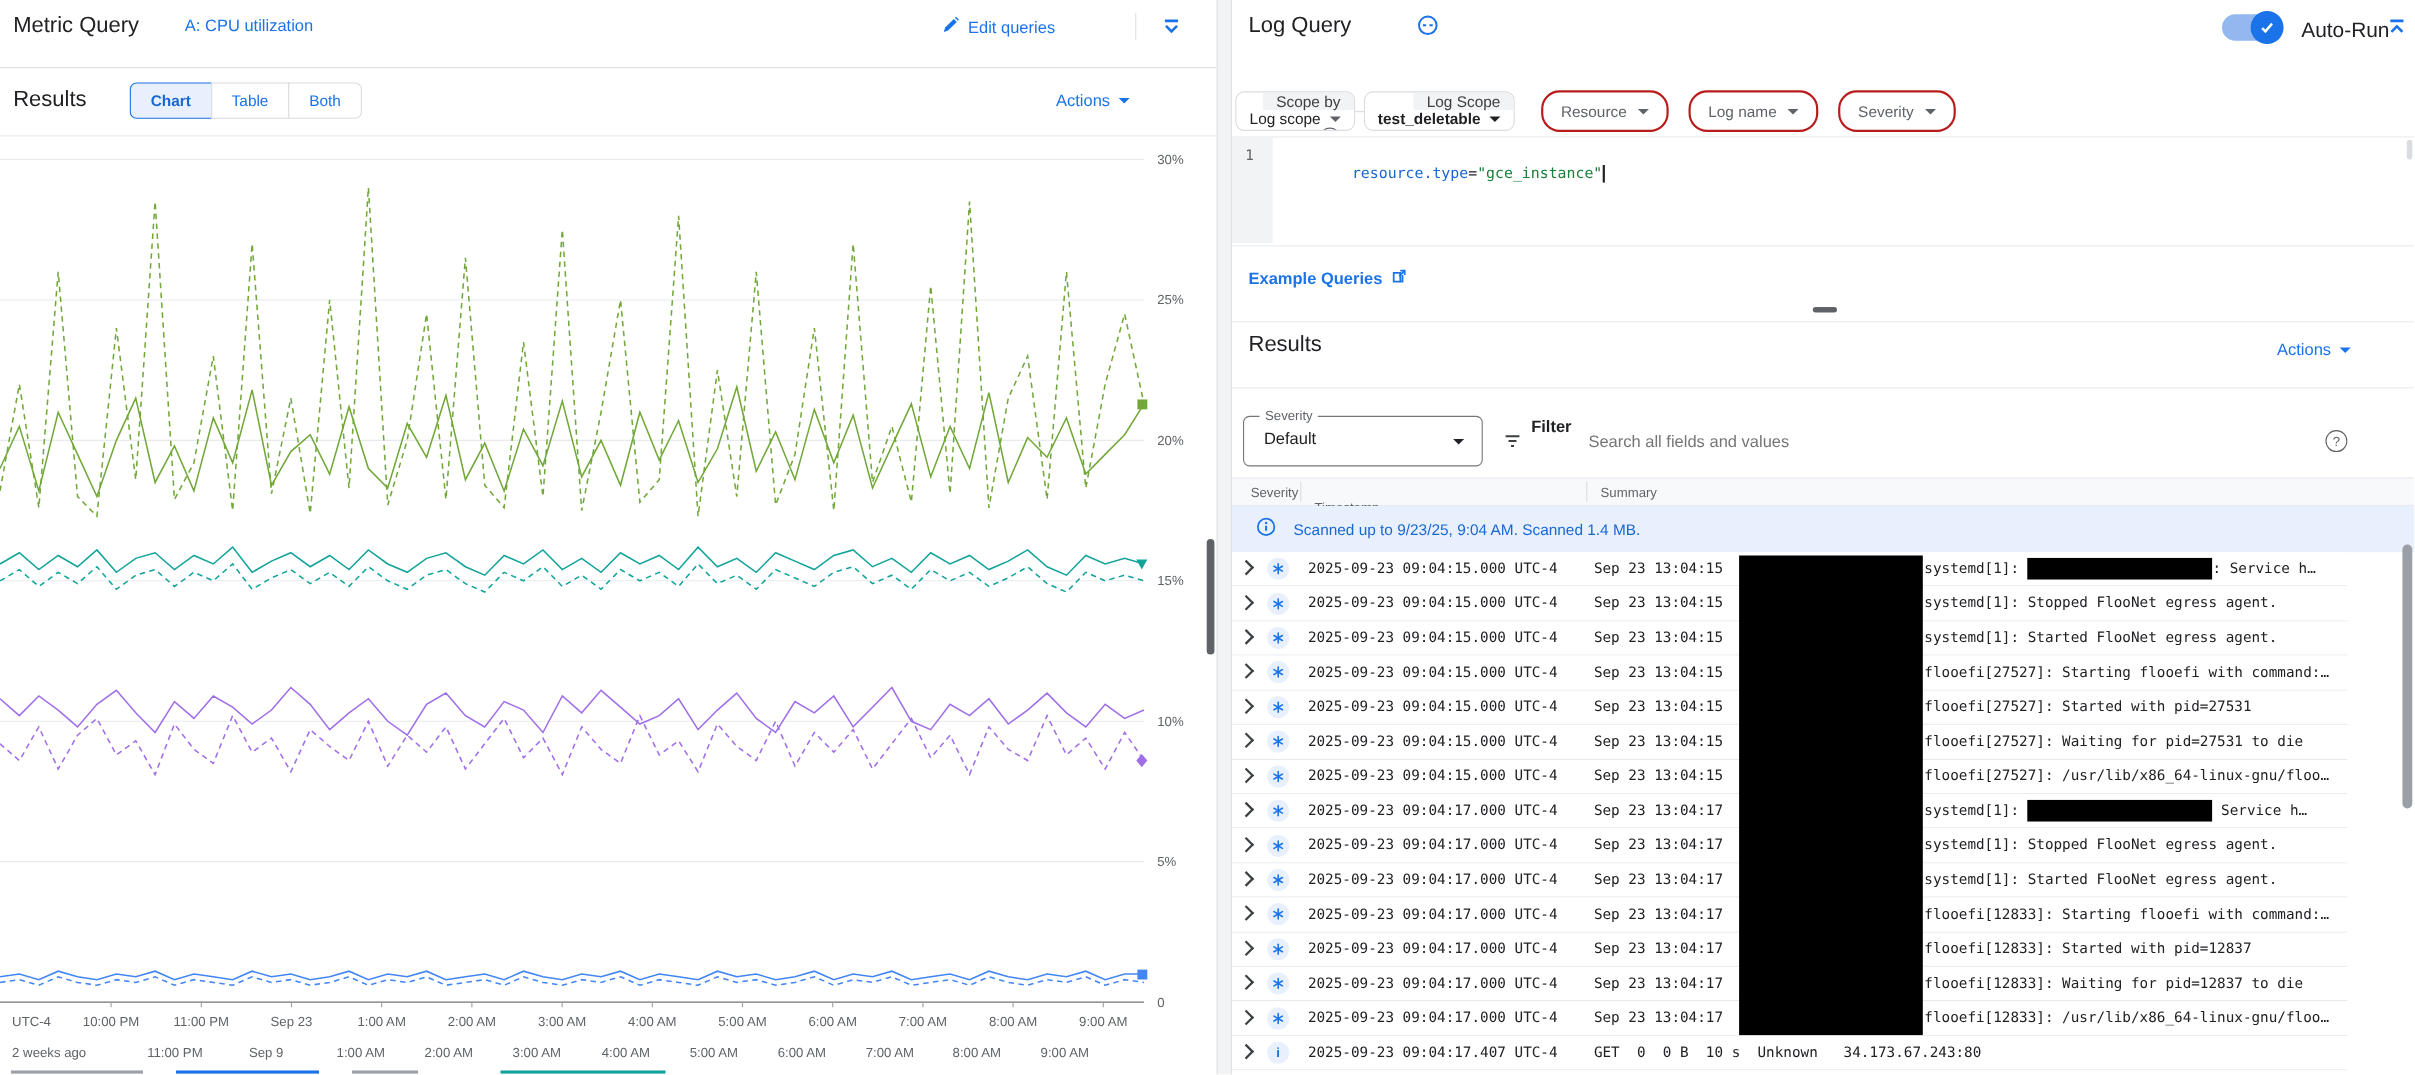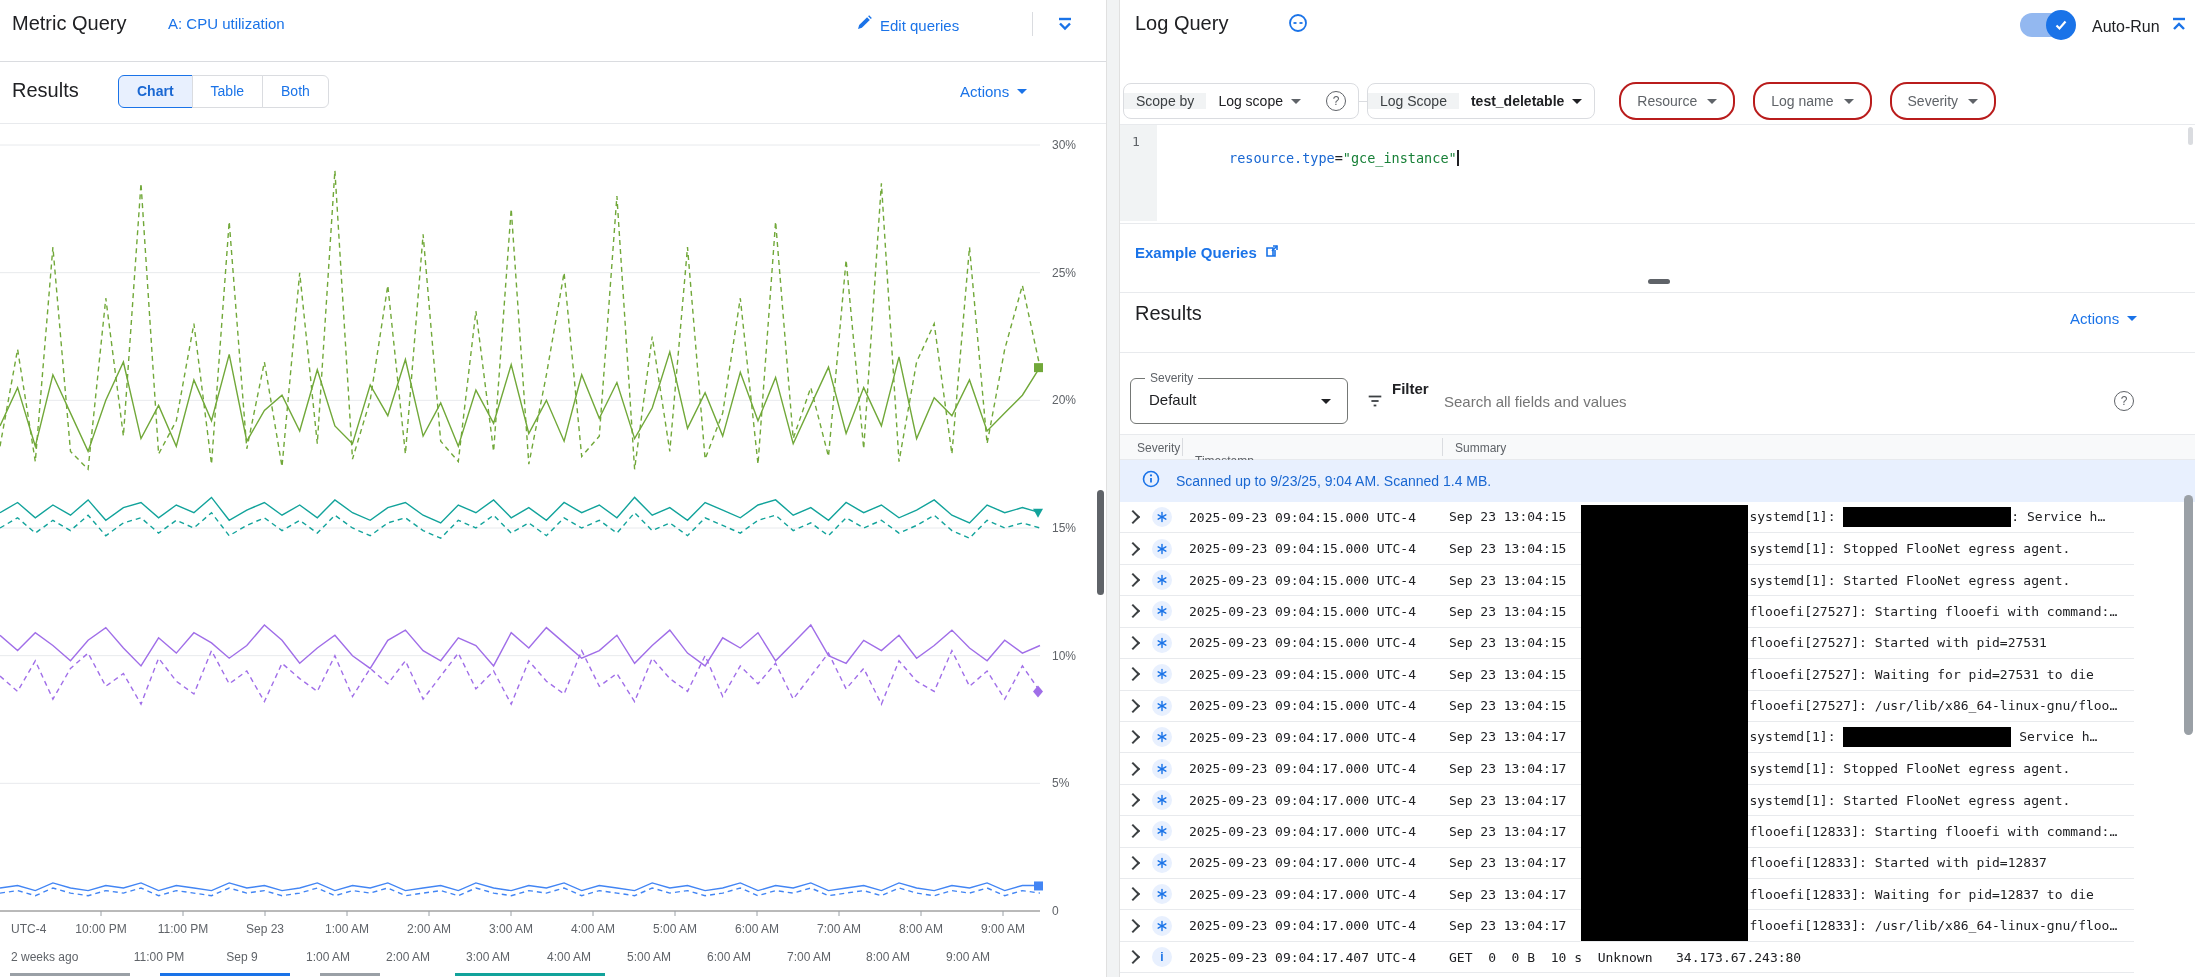--- a/index.html
+++ b/index.html
@@ -8,21 +8,21 @@
   .mono{font-family:"DejaVu Sans Mono","Liberation Mono",monospace;}
   .blue{color:#1a73e8;}
   .gray{color:#5f6368;}
   .hdiv{position:absolute;height:1px;background:#dadce0;}
   .hdiv-light{position:absolute;height:1px;background:#e8eaed;}
   .caret-down{display:inline-block;width:0;height:0;border-left:5px solid transparent;border-right:5px solid transparent;border-top:5px solid currentColor;vertical-align:middle;}
   .chev-right{display:inline-block;width:8px;height:8px;border-top:2px solid #3c4043;border-right:2px solid #3c4043;transform:rotate(45deg);}
   .tab{display:inline-block;box-sizing:border-box;height:33px;line-height:31px;padding:0 18px;border:1px solid #dadce0;font-size:14px;color:#1a73e8;background:#fff;cursor:pointer;}
   .tab.active{background:#e8f0fe;border-color:#1a73e8;color:#1967d2;font-weight:bold;}
   .pill{display:inline-flex;align-items:center;gap:10px;height:34px;padding:0 16px;border:2px solid #b91c1c;border-radius:17px;font-size:14px;color:#5f6368;background:#fff;cursor:pointer;}
-  .chipgroup{display:inline-flex;align-items:center;border:1px solid #dadce0;border-radius:8px;overflow:hidden;height:36px;box-sizing:border-box;background:#fff;}
+  .chipgroup{display:inline-flex;align-items:flex-end;border:1px solid #dadce0;border-radius:8px;overflow:hidden;height:36px;box-sizing:border-box;background:#fff;flex-direction:column;}
   .chipgroup .lbl{display:flex;align-items:center;padding:0 12px;background:#f1f3f4;color:#3c4043;font-size:14px;}
   .chipgroup .val{display:flex;align-items:center;gap:8px;padding:0 12px;color:#202124;font-size:14px;cursor:pointer;}
   .logrow{box-sizing:border-box;height:31.43px;display:flex;align-items:center;border-bottom:1px solid #e8eaed;background:#fff;white-space:pre;overflow:hidden;}
   .logrow .chev{width:24px;padding-left:8px;cursor:pointer;}
   .logrow .sev{width:20px;height:20px;margin-right:17px;border-radius:50%;background:#e8f0fe;display:flex;align-items:center;justify-content:center;flex:0 0 auto;}
   .logrow .ts{width:260px;flex:0 0 auto;font-size:13px;color:#202124;}
   .logrow .sum{flex:1;font-size:13px;color:#202124;overflow:hidden;}
   .redact-inline{display:inline-block;width:168px;height:20px;background:#000;vertical-align:middle;}
   .spacer{display:inline-block;width:183px;}
   .icircle{width:20px;height:20px;border-radius:50%;background:#e8f0fe;color:#1a73e8;font-weight:bold;font-size:12px;display:flex;align-items:center;justify-content:center;flex:0 0 auto;}
@@ -160,21 +160,21 @@
         </svg>
     </span>
 
     <div class="abs" style="left:900px;top:13px;width:52px;height:24px;border-radius:13px;background:#93b8f0;cursor:pointer;">
       <span class="abs" style="left:26px;top:-3px;width:30px;height:30px;border-radius:50%;background:#1a73e8;display:flex;align-items:center;justify-content:center;">
         <svg width="16" height="16" viewBox="0 0 16 16">
             <polyline points="3.5,8.5 6.5,11.5 12.5,4.5" fill="none" stroke="#fff" stroke-width="2.2"></polyline>
           </svg>
       </span>
     </div>
-    <span class="abs" style="left:972px;top:18px;font-size:16px;color:#202124;">Auto-Run</span>
+    <span class="abs" style="left:972px;top:18px;font-size:19px;color:#202124;">Auto-Run</span>
     <span class="abs" style="left:1048px;top:13px;cursor:pointer;">
       <svg width="22" height="22" viewBox="0 0 22 22">
           <line x1="5" y1="6" x2="17" y2="6" stroke="#1a73e8" stroke-width="2.4"></line>
           <polyline points="6,16 11,11 16,16" fill="none" stroke="#1a73e8" stroke-width="2.4"></polyline>
         </svg>
     </span>
 
     <div class="abs" style="left:3px;top:82px;display:flex;align-items:center;gap:0;">
       <div class="chipgroup">
         <span class="lbl">Scope by</span>

